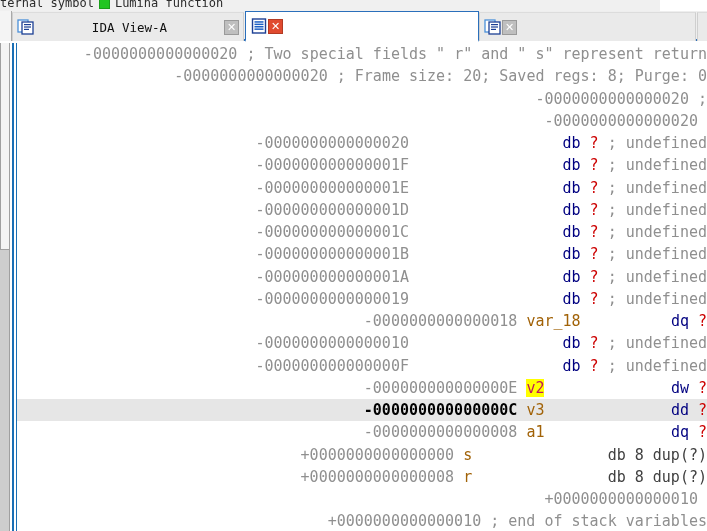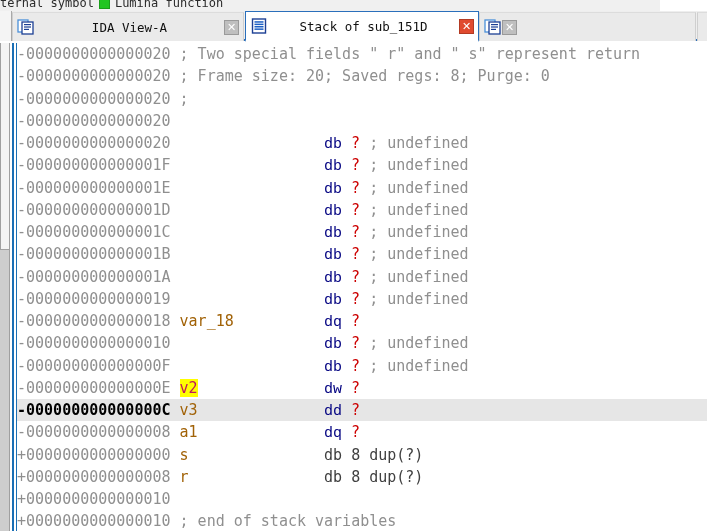--- a/index.html
+++ b/index.html
@@ -115,20 +115,21 @@
     color: #ffffff;
   }
 
   
   .view {
     position: absolute;
     left: 0; top: 43px;
     width: 707px; height: 488px;
     background: #ffffff;
     overflow: hidden;
+    text-align: right;
   }
   
   .vscroll {
     position: absolute;
     left: 0; top: 0;
     width: 10px; height: 488px;
     background: #cdcdcd;
     border-right: 1px solid #9f9f9f;
   }
   .vscroll-thumb {
@@ -168,21 +169,21 @@
     display: block;
     white-space: pre;
     overflow: hidden;
   }
   .line.current { background: #e6e6e6; }
 
   .addr      { color: #8f8f8f; }
   .addr.cur  { color: #000000; font-weight: bold; margin-top: 20px; }
   .name      { color: #a16207; }
   .name.hl   { background: #ffff00; color: #be185d; }
-  .kw        { color: #000080; font-family: Liberation Mono, monospace; }
+  .kw        { color: #000080; }
   .qm        { color: #cc0000; }
   .cmt       { color: #8f8f8f; }
   .dim       { color: #404040; margin-top: 8px; }
 </style>
 </head>
 <body>
 
 <div id="app">
 
   <div class="legend-strip">
@@ -213,21 +214,20 @@
     <div class="tab active" style="left:245px; width:234px;">
       <span class="tab-icon">
         <svg width="18" height="18" viewBox="0 0 18 18">
           <rect x="2.5" y="2" width="13" height="14" fill="#ffffff" stroke="#1c3f94" stroke-width="1.4"></rect>
           <rect x="4.5" y="4.2" width="9" height="1.5" fill="#1c5fc4"></rect>
           <rect x="4.5" y="6.6" width="9" height="1.5" fill="#1c5fc4"></rect>
           <rect x="4.5" y="9.0" width="9" height="1.5" fill="#1c5fc4"></rect>
           <rect x="4.5" y="11.4" width="9" height="1.5" fill="#1c5fc4"></rect>
         </svg>
       </span>
-      <span class="tab-label">Stack of sub_151D</span>
       <span class="tab-close red">✕</span>
     </div>
 
     <div class="tab inactive" style="left:479px; width:217px;">
       <span class="tab-icon">
         <svg width="18" height="18" viewBox="0 0 18 18">
           <rect x="1" y="2" width="10" height="12" fill="#ffffff" stroke="#4a90d9" stroke-width="1.3"></rect>
           <rect x="5" y="4" width="11" height="12" fill="#ffffff" stroke="#1c3f94" stroke-width="1.3"></rect>
           <rect x="7" y="6" width="7" height="1.2" fill="#1c3f94"></rect>
           <rect x="7" y="8.4" width="7" height="1.2" fill="#1c3f94"></rect>

